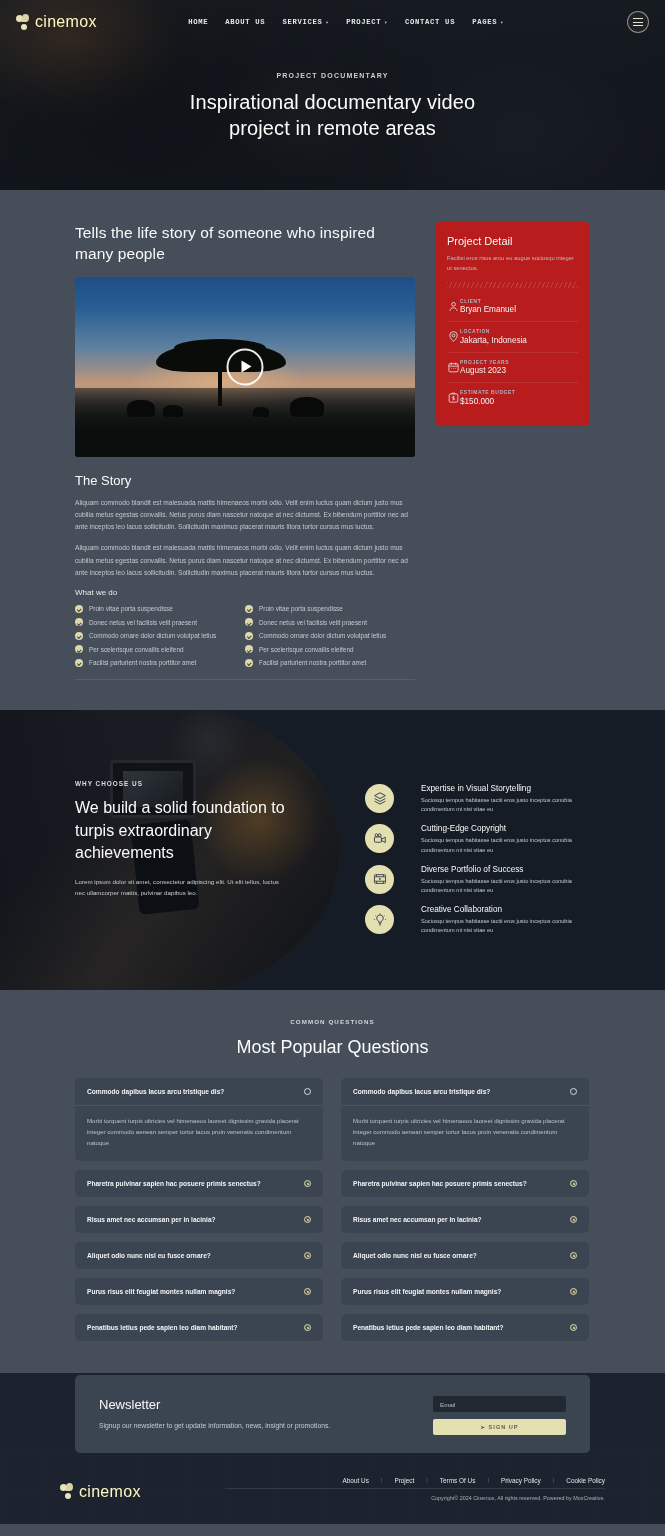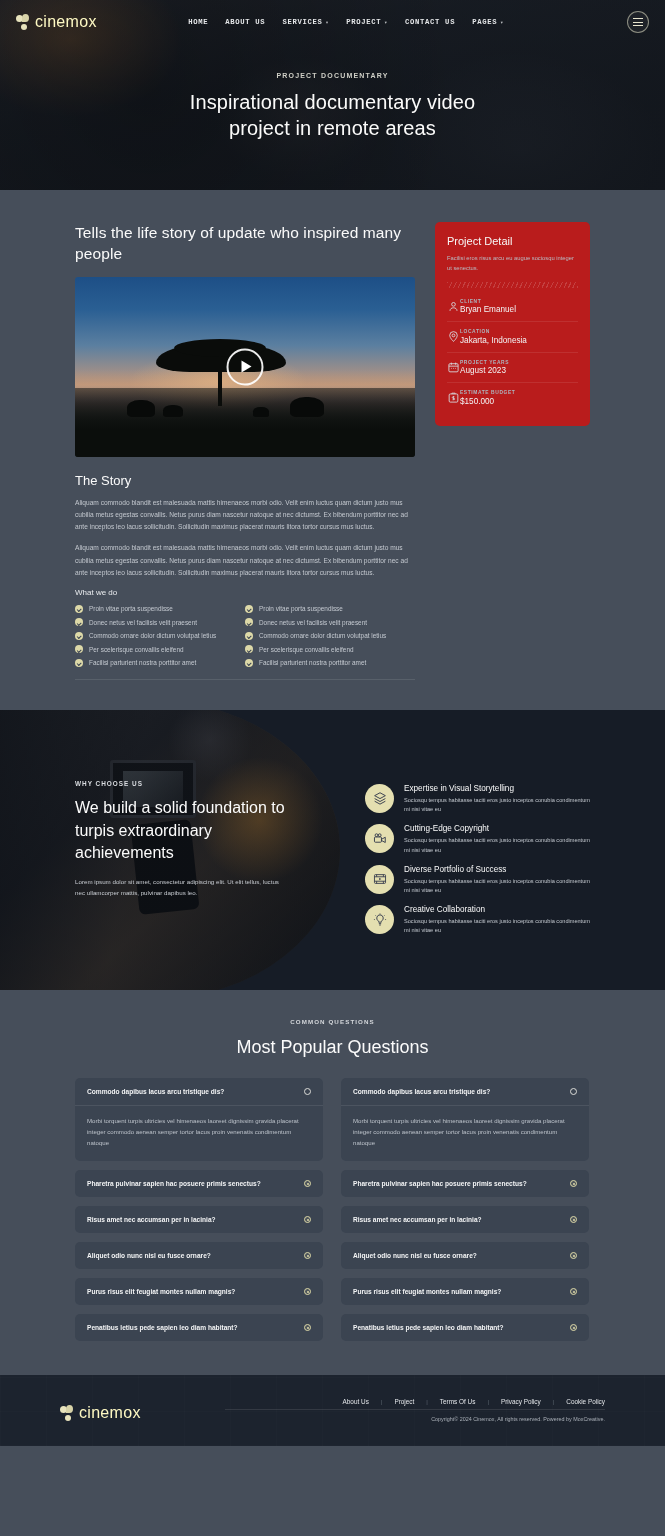--- a/index.html
+++ b/index.html
@@ -249,21 +249,21 @@
     position:absolute; left:175px; top:122px; width:60px; height:90px;
     background:#0e1013; border-radius:6px; transform: rotate(-6deg);
   }
   .why-inner { position: relative; z-index: 3; width: 515px; margin: 0 auto; display:flex; padding-top: 70px; gap: 20px; }
   .why-left { width: 240px; flex:none; }
   .why-eyebrow { color:#d9dce0; font-size:6.4px; letter-spacing:1px; font-weight:700; text-transform:uppercase; margin-bottom: 10px; }
   .why-title { color:#fbfbfb; font-size:16px; line-height:1.42; font-weight:400; }
   .why-desc { color:#c8ccd2; font-size:6.2px; line-height:1.75; margin-top: 12px; max-width: 212px; }
 
   .feat-list { width: 225px; margin-left: auto; display:flex; flex-direction:column; gap: 10px; padding-top: 4px; }
-  .feat { display:flex; gap: 10px; align-items: flex-start; }
+  .feat { display:flex; gap: 27px; align-items: flex-start; }
   .feat-ico {
     width: 29px; height: 29px; border-radius: 50%;
     background: #e4dfb0; flex:none;
     display:flex; align-items:center; justify-content:center;
     color: #3c4250;
   }
   .feat-ico svg { width:14px; height:14px; display:block; }
   .feat-title { color:#fafafa; font-size: 8.2px; font-weight:400; margin-bottom: 3px; }
   .feat-desc { color:#c3c8cf; font-size:5.6px; line-height:1.65; }
 
@@ -383,21 +383,21 @@
     <div class="hero-content">
       <div class="hero-eyebrow">PROJECT DOCUMENTARY</div>
       <h1 class="hero-title">Inspirational documentary video project in remote areas</h1>
     </div>
   </div>
 
   <div class="body-wrap">
     <div class="container">
 
       <div class="col-left">
-        <h2 class="lead-title">Tells the life story of update who inspired many people</h2>
+        <h2 class="lead-title">Tells the life story of someone who inspired many people</h2>
 
         <div class="video">
           <div class="sun-glow"></div>
           <div class="mist"></div>
           <div class="ground"></div>
           <div class="tree">
             <div class="canopy"></div>
               <div class="canopy2"></div>
               <div class="trunk"></div>
           </div>
@@ -684,20 +684,36 @@
         <div class="faq-card">
             <div class="faq-q">
               <span>Penatibus letius pede sapien leo diam habitant?</span>
               <span class="toggle-c"></span>
             </div>
           </div>
       </div>
     </div>
   </div>
 
+  <div class="news-sec">
+    <div class="news-bg-dark"></div>
+    <div class="news-card">
+      <div>
+        <div class="news-title">Newsletter</div>
+        <div class="news-desc">Signup our newsletter to get update information, news, insight or promotions.</div>
+      </div>
+      <div class="news-form">
+        <input class="news-input" placeholder="Email" style="">
+        <button class="news-btn">
+          <span class="arrw">➤</span>
+          <span>SIGN UP</span>
+        </button>
+      </div>
+    </div>
+  </div>
 
   <div class="footer">
     <div class="footer-inner">
       <div class="footer-logo">
         <span class="logo-mark">
             <i></i>
             <i></i>
             <i></i>
           </span>
         <span class="logo-text">cinemox</span>

